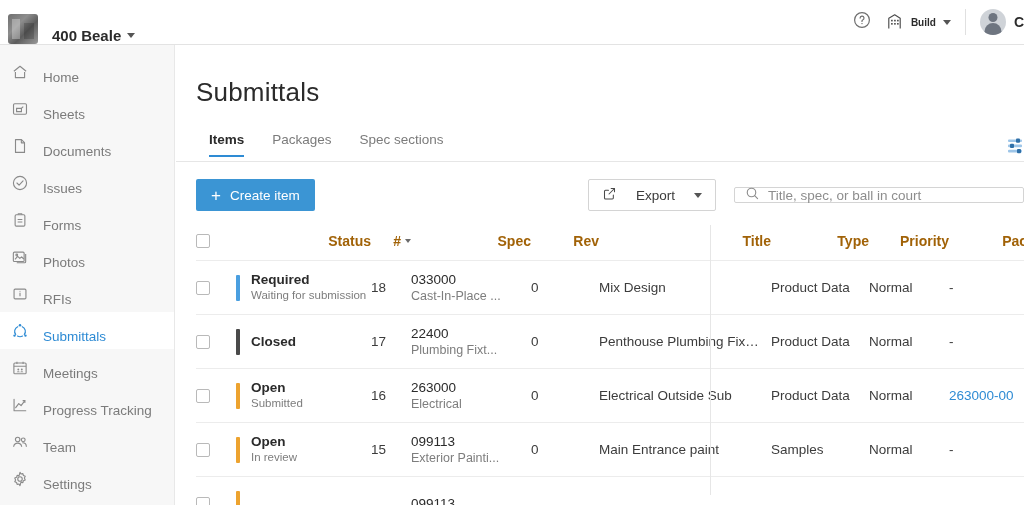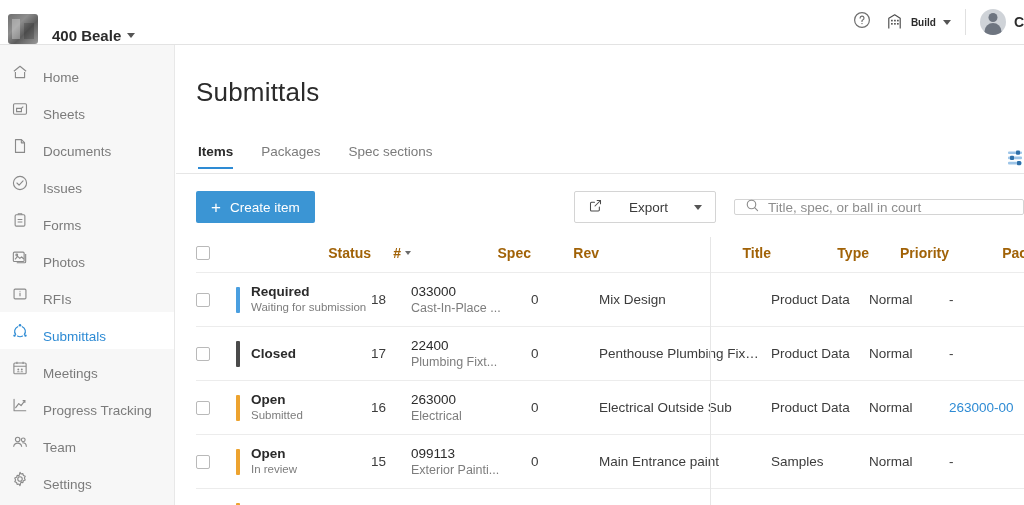--- a/index.html
+++ b/index.html
@@ -74,38 +74,38 @@
   .nav-ico svg { display:block; }
 
   
   .main {
     position:absolute; left:176px; top:45px; width:848px; height:460px;
     background:#ffffff; overflow:hidden;
   }
   .page-title { margin: 32px 0 0 20px; font-size: 26px; color:#2b2b2b; font-weight:normal; letter-spacing:.2px; }
 
   .tabs {
-    margin-top: 36px; height: 30px; position:relative;
-    border-bottom:1px solid #e6e6e6; display:flex; align-items:flex-start; padding-left:22px; gap:28px;
+    margin-top: 24px; height: 30px; position:relative;
+    border-bottom:1px solid #e6e6e6; display:flex; align-items:flex-start; padding-left:33px; gap:28px;
   }
   .tab { font-size:13.5px; color:#7b7b7b; padding-bottom:8px; cursor:pointer; white-space:nowrap; }
   .tab.active { color:#2b2b2b; font-weight:bold; border-bottom:2px solid #2e8bd4; }
   .tabs-tools { position:absolute; right:0; bottom:6px; width:24px; height:18px; cursor:pointer; }
 
   .toolbar { margin-top: 17px; padding-left:20px; display:flex; align-items:center; height:32px; }
   .btn-primary {
     background:#3b95d4; color:#fff; border:none; border-radius:2px;
     height:32px; padding:0 15px; font-size:13.5px; font-family:inherit;
     display:flex; align-items:center; gap:9px; cursor:pointer;
   }
   .plus { font-size:17px; line-height:1; font-weight:400; }
   .toolbar-right { margin-left:auto; display:flex; align-items:center; gap:18px; }
   .btn-export {
     height:32px; padding:0 13px; background:#fff; border:1px solid #d4d4d4; border-radius:2px;
-    display:flex; align-items:center; gap:26px; font-size:13.5px; color:#3b3b3b; cursor:pointer;
+    display:flex; align-items:center; gap:19px; font-size:13.5px; color:#3b3b3b; cursor:pointer;
     font-family:inherit;
   }
   .chev { width:0;height:0;border-left:4.5px solid transparent;border-right:4.5px solid transparent;border-top:5px solid #555; }
   .search-box {
     height:16px; width:290px; border:1px solid #d4d4d4; border-radius:2px; background:#fff;
     display:flex; align-items:center; gap:8px; padding:0 10px;
   }
   .search-box input {
     border:none; outline:none; font-size:13.5px; font-family:inherit; color:#2b2b2b;
     width:100%; background:transparent;

